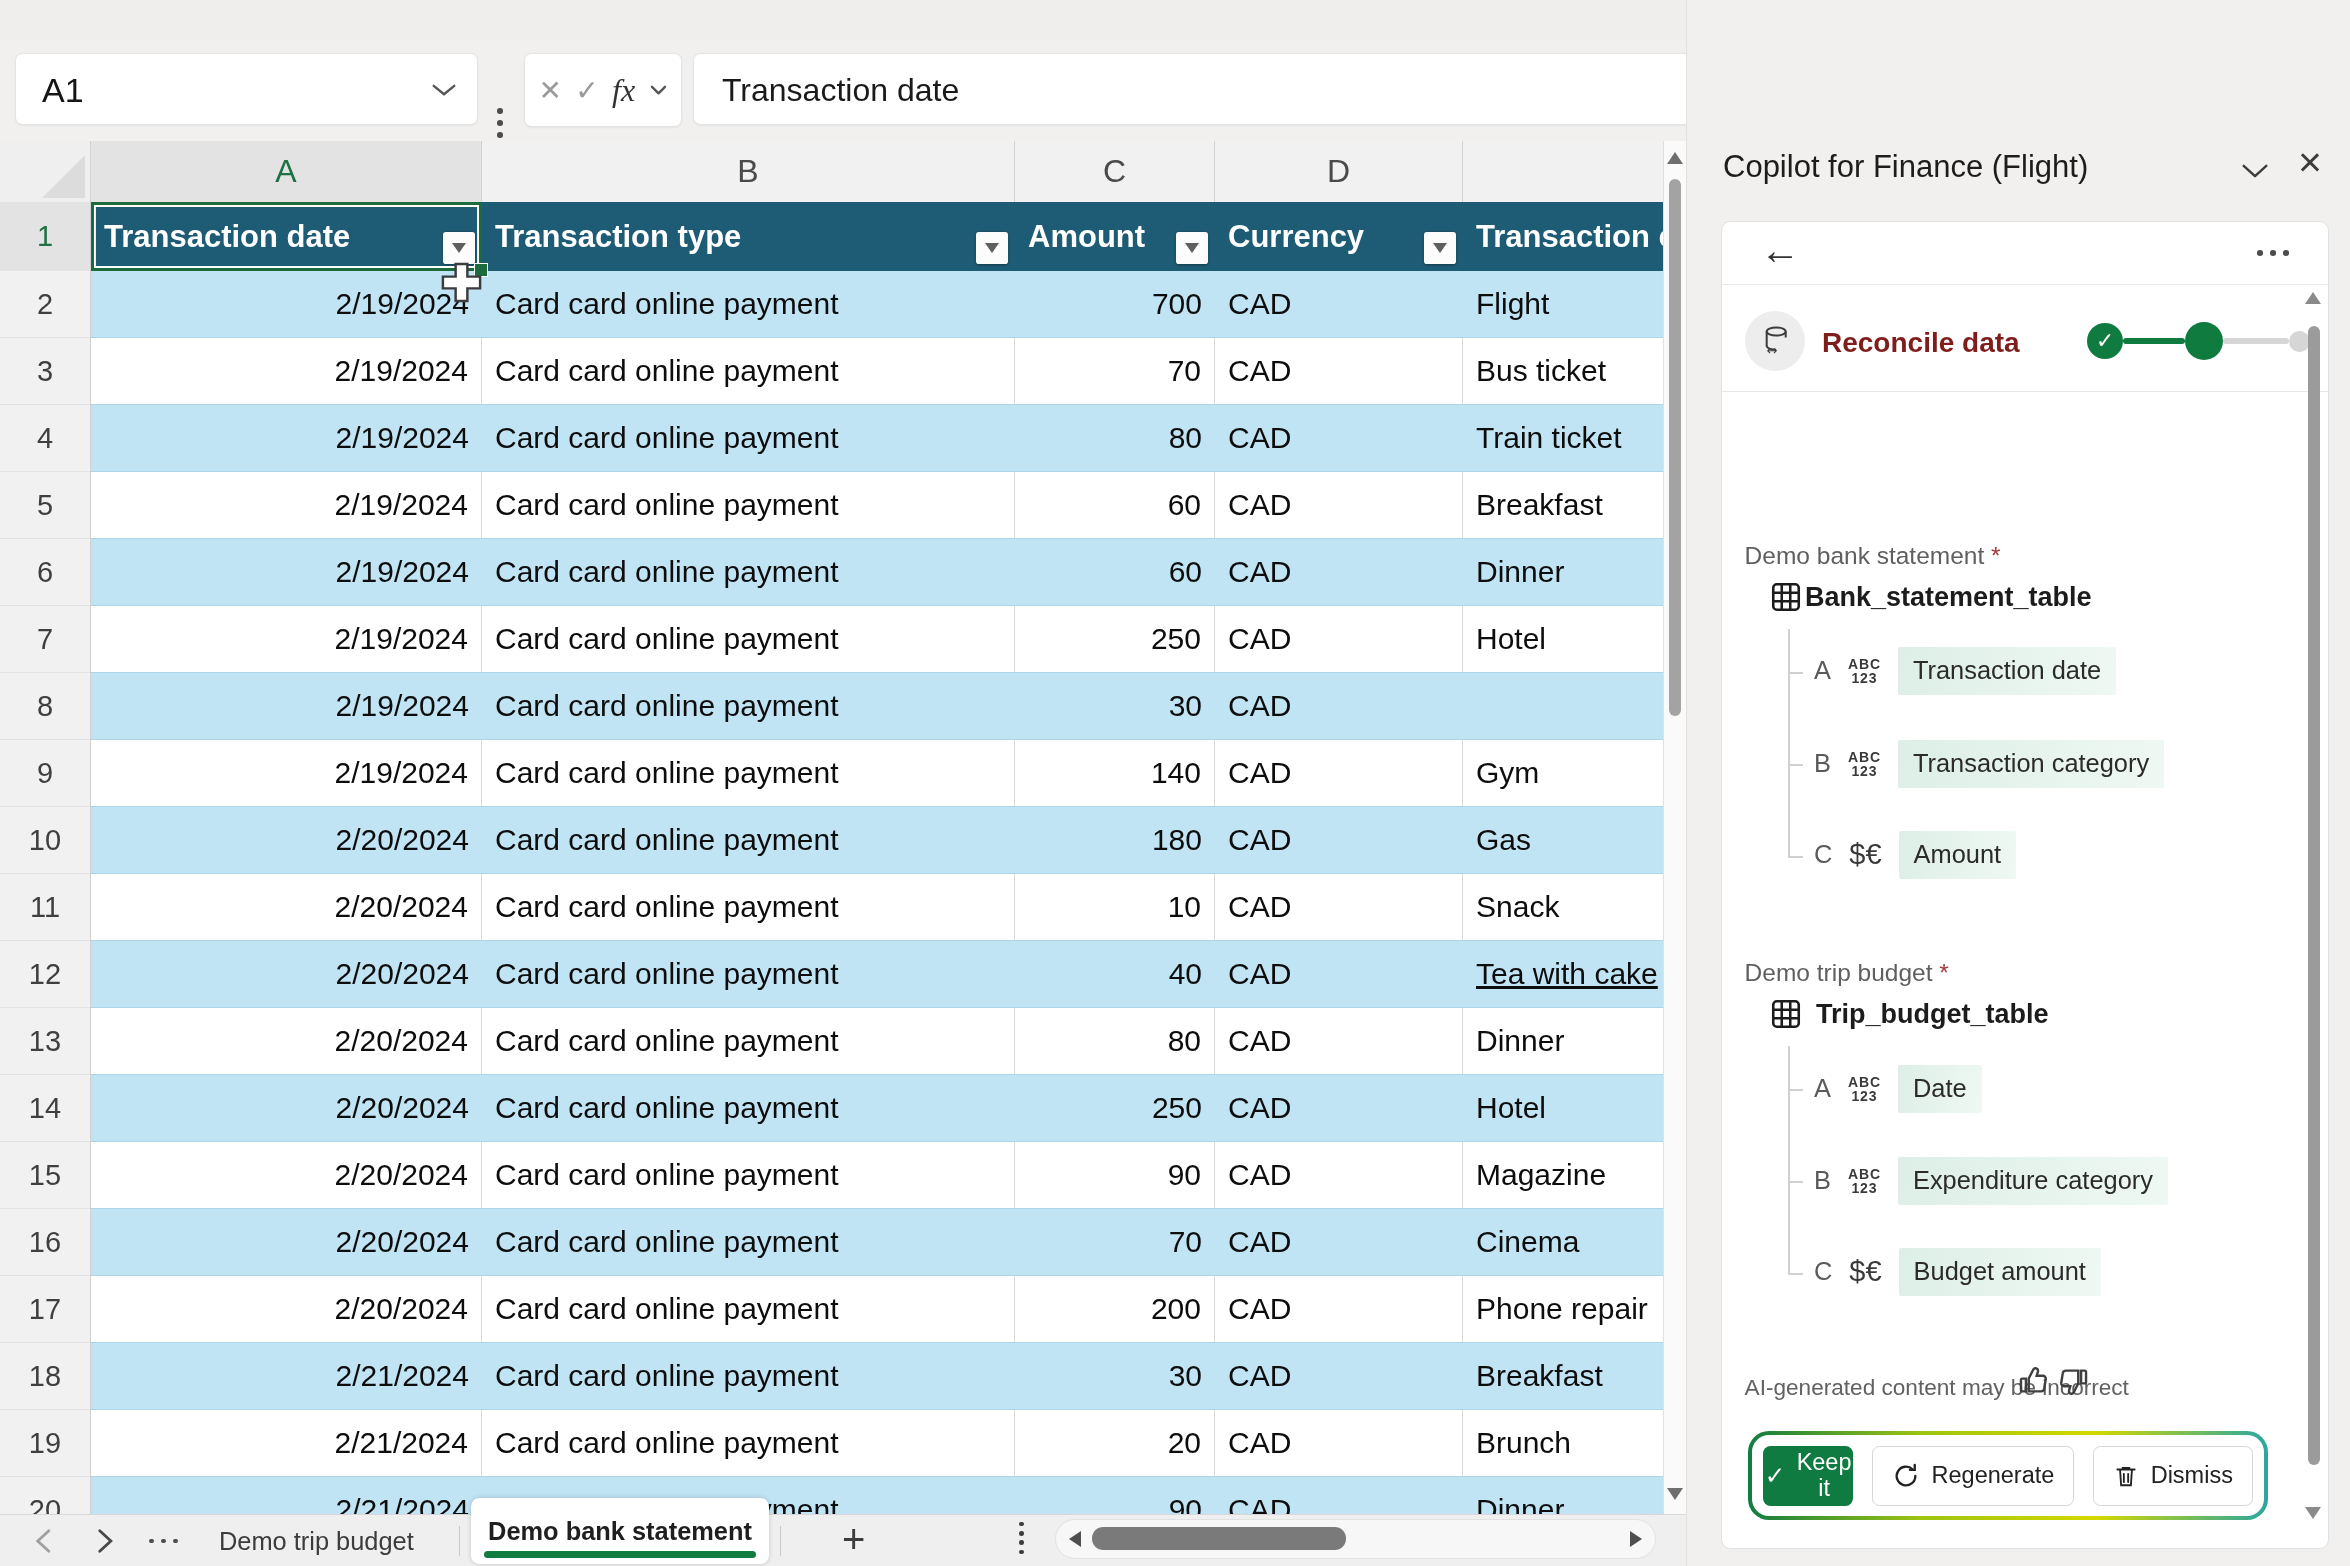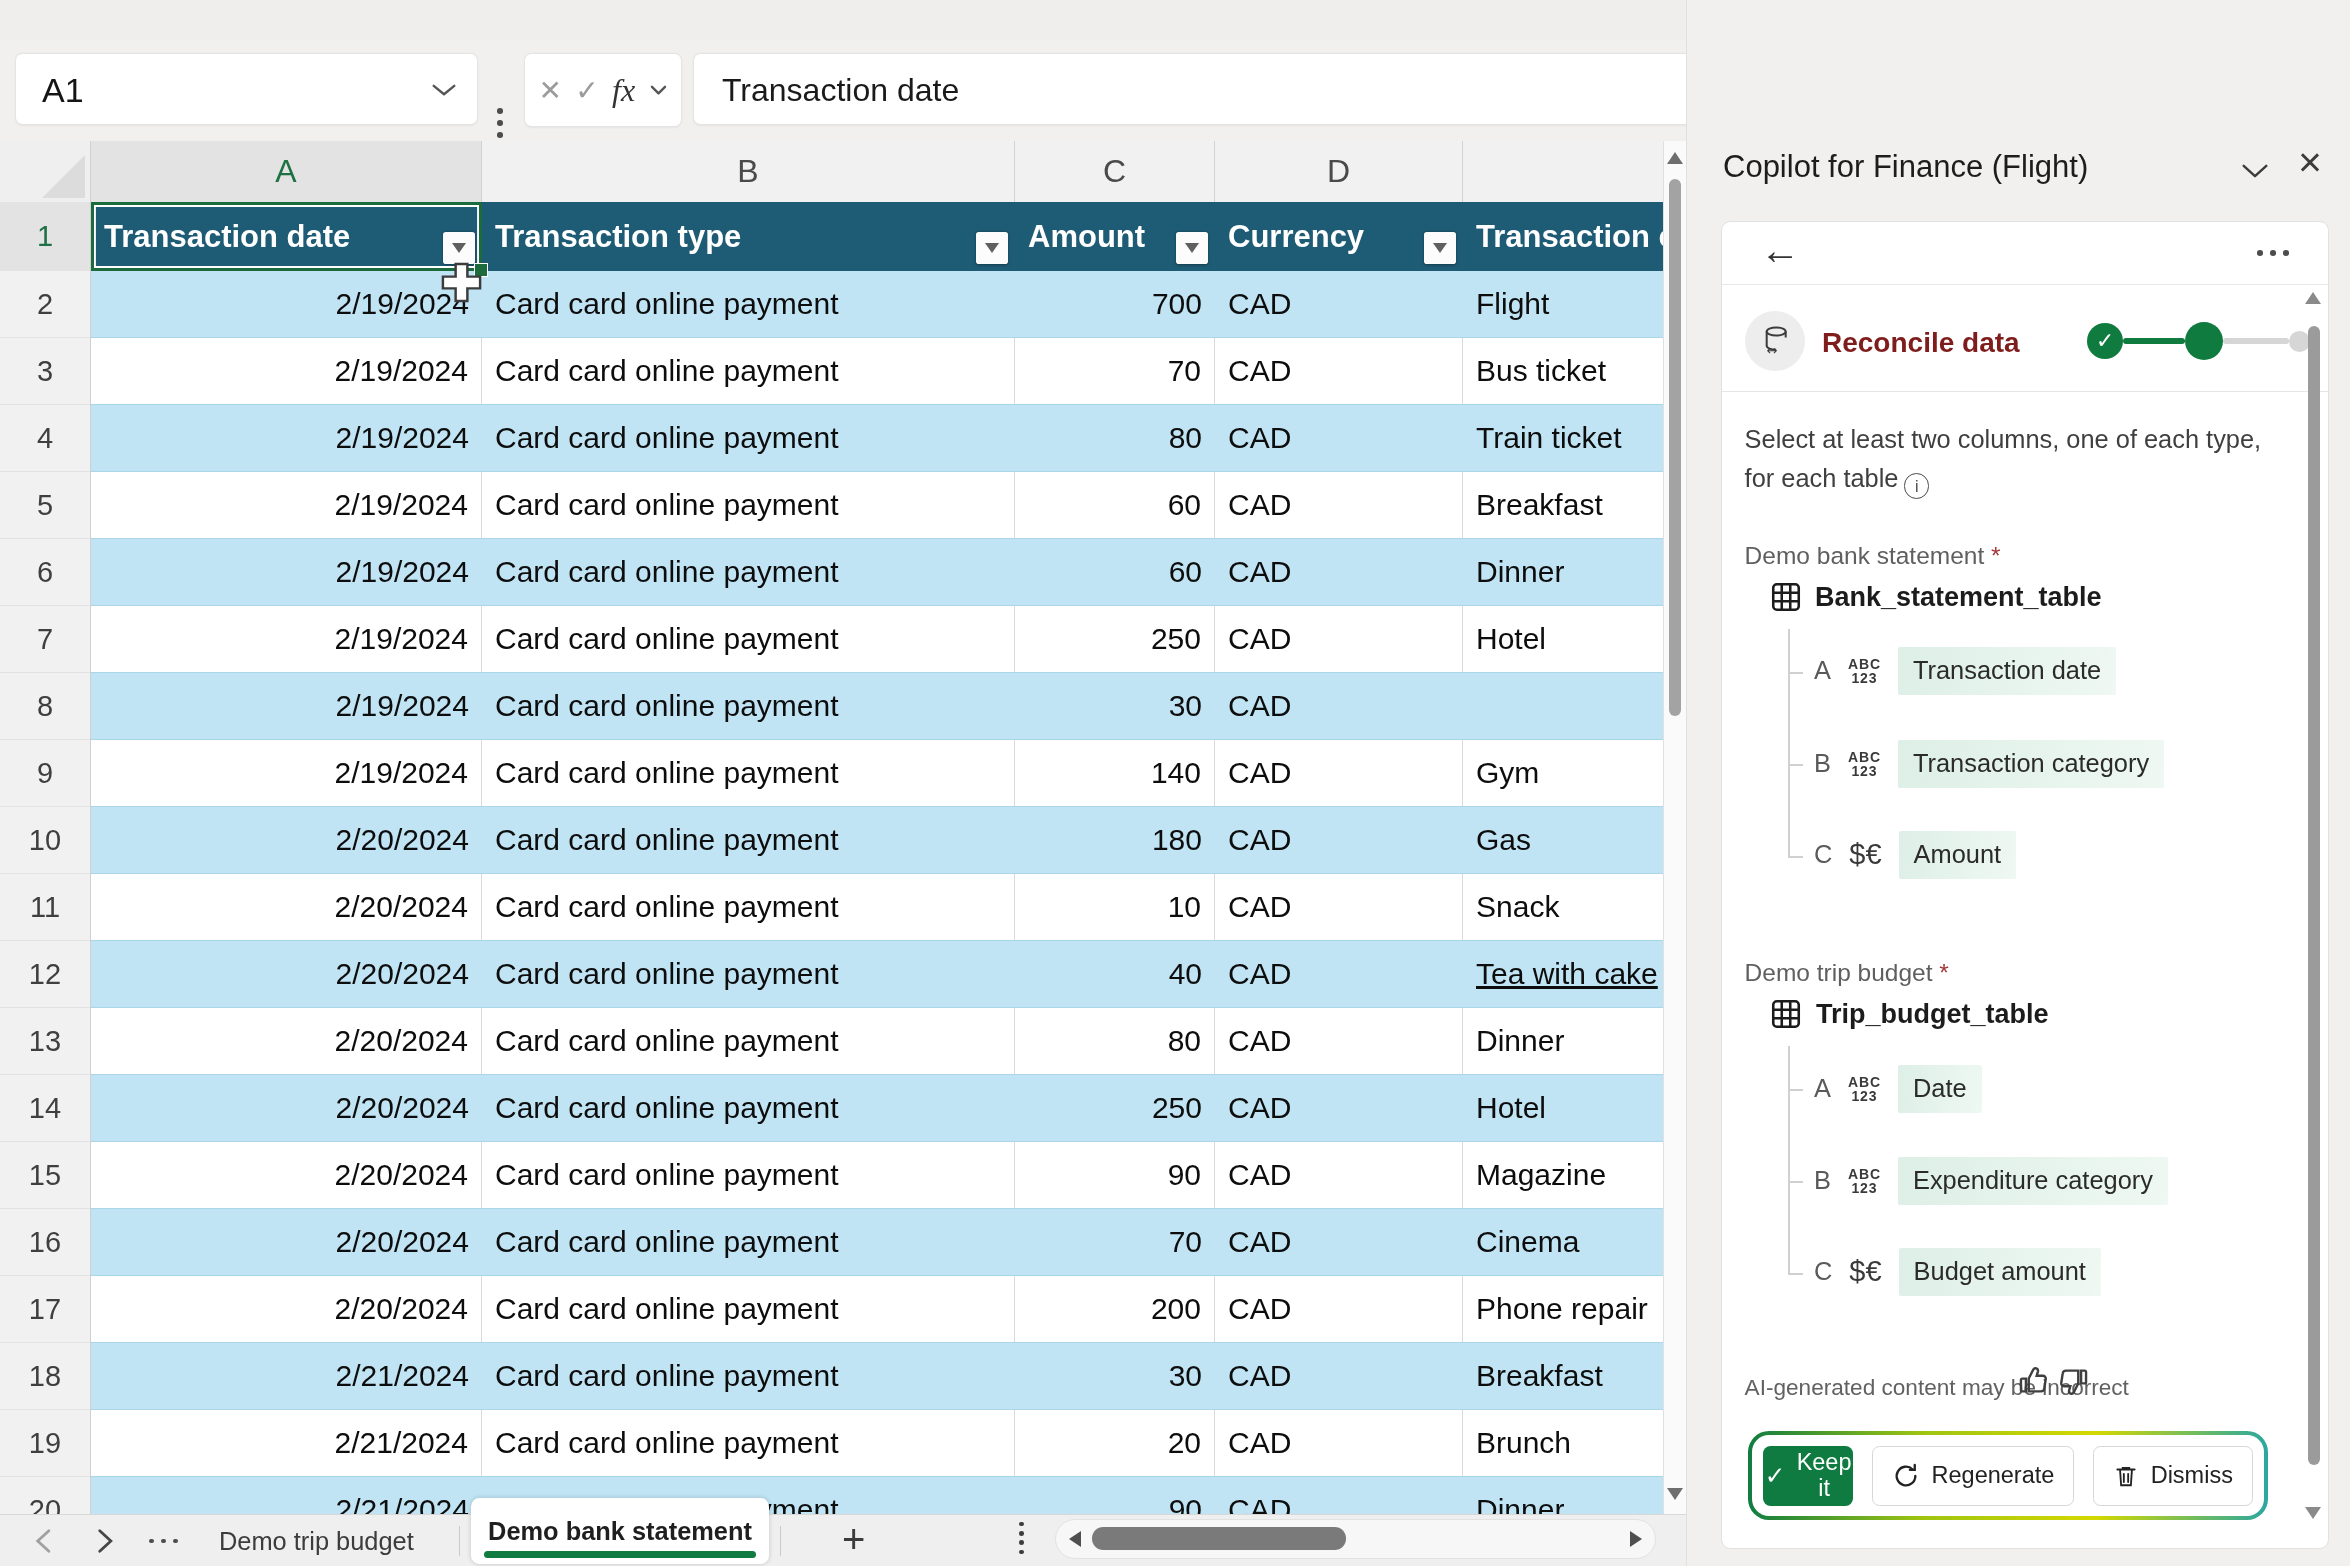--- a/index.html
+++ b/index.html
@@ -412,28 +412,24 @@
     <div class="taskname">Reconcile data</div>
     <div class="progress">
       <div class="pcheck">✓</div>
       <div class="pline"></div>
       <div class="pdot"></div>
       <div class="pline2"></div>
       <div class="pdot2"></div>
     </div>
     <div class="carddiv"></div>
 
-    <div class="instr">
-      <span>Select at least two columns, one of each type,</span><br>
-      <span>for each table</span><span class="infoi">i</span>
-    </div>
 
     <div id="sections" class="abs" style="left:0;top:320px;width:608px;">
         <div class="seclabel" style="position: absolute; left: 22.6px; top: 0px;"><span>Demo bank statement </span><span class="star">*</span></div>
-        <div style="position: absolute; left: 47px; top: 38px; display: flex; align-items: center; gap: 12px;">
+        <div style="position: absolute; left: 47px; top: 38px; display: flex; align-items: center; gap: 2px;">
           <svg width="34" height="34" viewBox="0 0 24 24">
             <g fill="none" stroke="#1c1c1c" stroke-width="1.8">
               <rect x="3" y="3" width="18" height="18" rx="2.5"></rect>
               <path d="M3 9h18M3 15h18M9 3v18M15 3v18"></path>
             </g>
           </svg>
           <span class="tname">Bank_statement_table</span>
         </div>
         <div class="treeline" style="left: 66px; top: 87px; height: 227px;"></div>
         <div class="treetick" style="left: 66px; top: 130px;"></div>

